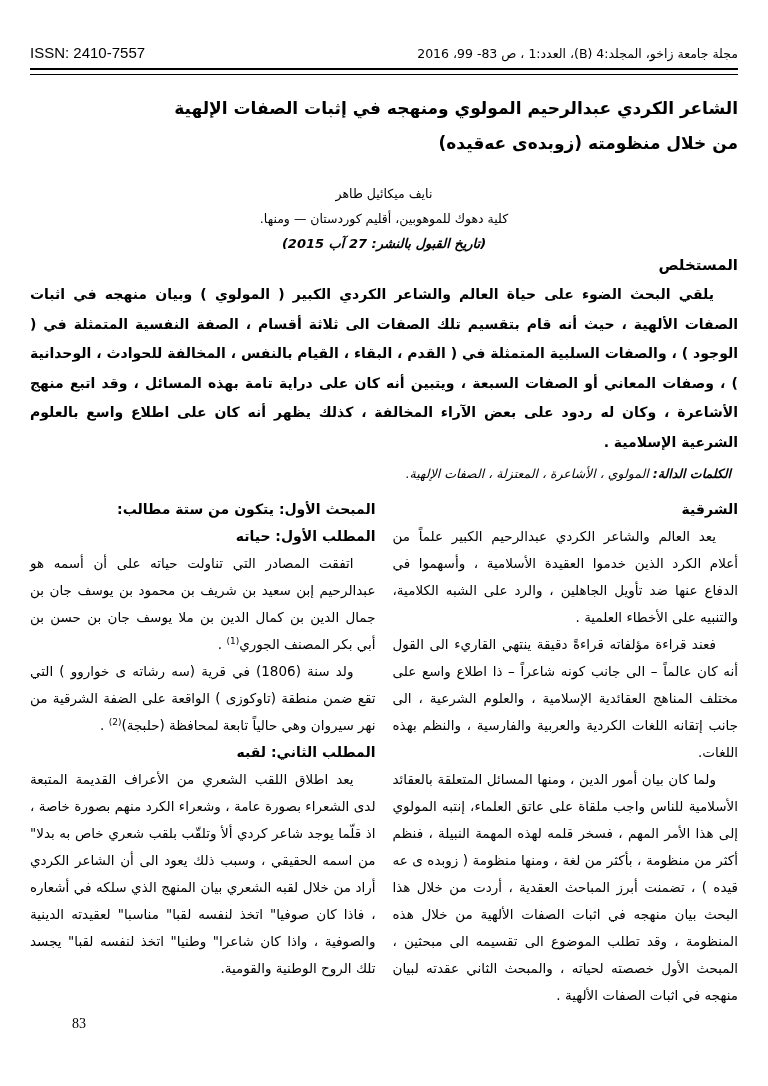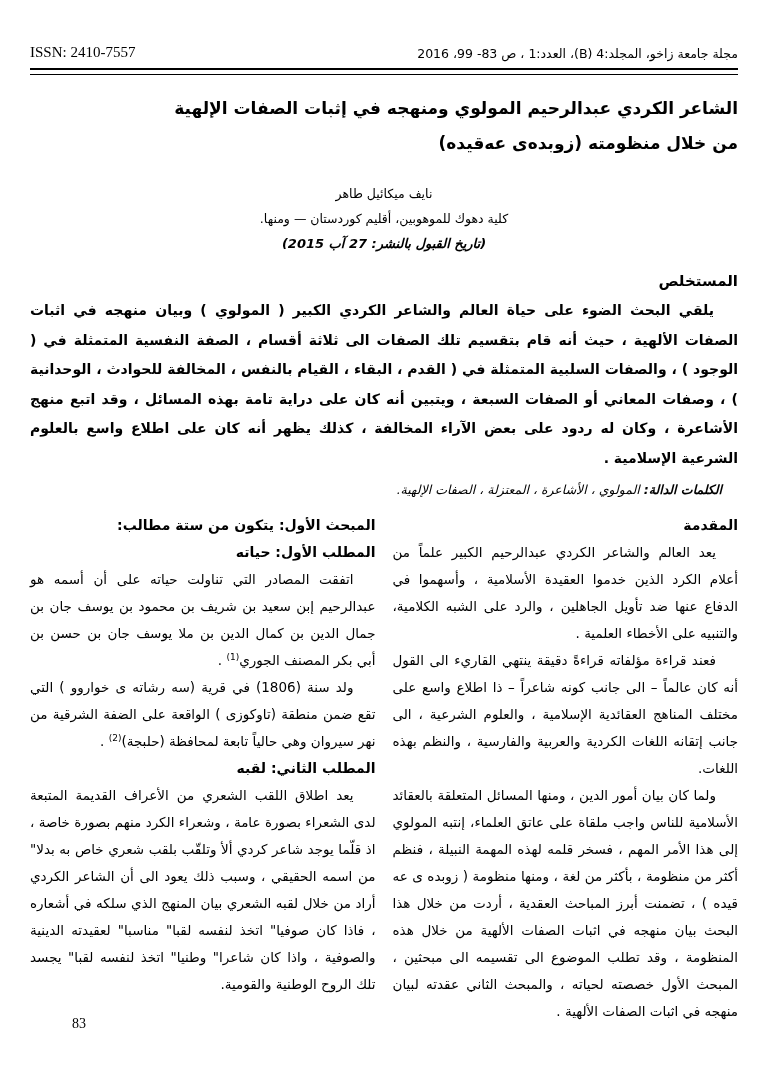--- a/index.html
+++ b/index.html
@@ -4,32 +4,32 @@
 <style>
   html,body{margin:0;padding:0;background:#ffffff;}
   body{
     width:768px;height:1086px;position:relative;overflow:hidden;
     font-family:"DejaVu Sans",sans-serif;color:#000;
   }
   .page{padding:44px 30px 0 30px;direction:rtl;}
   
   .hdr{display:flex;justify-content:space-between;align-items:flex-end;direction:rtl;}
   .hdr-journal{font-size:12.5px;}
-  .hdr-issn{font-family:Liberation Serif, serif;font-size:15px;direction:ltr;margin-right:30px;text-align:right;}
+  .hdr-issn{font-family:Liberation Sans, sans-serif;font-size:15px;direction:ltr;margin-right:30px;text-align:right;}
   .double-rule{margin-top:7px;height:4px;border-top:2.4px solid #000;border-bottom:1.7px solid #000;}
   
   .title{margin-top:16px;text-align:right;font-weight:bold;font-size:17px;line-height:35px;}
   
   .author{margin-top:20px;text-align:center;font-size:12.5px;line-height:25px;}
   .author .date{font-weight:bold;font-style:italic;font-size:13px;}
   
-  .abs-heading{margin-top:16px;font-weight:bold;font-size:15px;}
+  .abs-heading{font-weight:bold;font-size:15px;}
   .abs-text{margin:6px 0 0 0;font-weight:bold;font-size:14px;line-height:29.5px;text-align:justify;text-indent:24px;}
   
-  .keywords{margin:9px 16px 0 0;font-size:12.5px;font-style:italic;}
+  .keywords{margin:9px 7px 0 0;font-size:12.5px;font-style:italic;}
   .keywords .kw-label{font-weight:bold;}
   
   .cols{display:flex;gap:17px;margin-top:15px;direction:rtl;}
   .col{width:346px;font-size:13.5px;line-height:27px;text-align:justify;}
   .col-heading{font-weight:bold;font-size:14px;margin:0;}
   .col p{margin:0;text-indent:22px;}
   sup{font-size:9px;line-height:0;}
   .pageno{
     position:absolute;left:72px;top:1016px;
     font-family:"Liberation Serif","DejaVu Serif",serif;font-size:14px;direction:ltr;
@@ -59,21 +59,21 @@
   </div>
 
   <div class="abs-heading">المستخلص</div>
   <p class="abs-text">يلقي البحث الضوء على حياة العالم والشاعر الكردي الكبير ( المولوي ) وبيان منهجه في  اثبات الصفات الألهية ، حيث أنه قام بتقسيم تلك الصفات الى ثلاثة أقسام ، الصفة النفسية المتمثلة في ( الوجود ) ، والصفات السلبية المتمثلة في ( القدم ، البقاء ، القيام بالنفس ، المخالفة للحوادث ، الوحدانية ) ، وصفات المعاني أو الصفات السبعة ، ويتبين أنه كان على دراية تامة بهذه المسائل ، وقد اتبع منهج الأشاعرة ، وكان له ردود على بعض الآراء المخالفة ، كذلك يظهر أنه كان على اطلاع واسع بالعلوم الشرعية الإسلامية .</p>
 
   <p class="keywords"><span class="kw-label">الكلمات الدالة:</span><span> المولوي ، الأشاعرة ، المعتزلة ، الصفات الإلهية.</span></p>
 
   <div class="cols">
 
     <section class="col">
-      <div class="col-heading">المقدمة</div>
+      <div class="col-heading">الشرقية</div>
       <p>يعد العالم والشاعر الكردي عبدالرحيم الكبير علماً من أعلام الكرد الذين خدموا العقيدة الأسلامية ، وأسهموا في الدفاع عنها ضد تأويل الجاهلين ، والرد على الشبه الكلامية، والتنبيه على الأخطاء العلمية .</p>
       <p>فعند قراءة مؤلفاته قراءةً دقيقة ينتهي القاريء الى القول أنه كان  عالماً – الى جانب كونه شاعراً – ذا اطلاع واسع على مختلف المناهج العقائدية الإسلامية ، والعلوم الشرعية ، الى جانب إتقانه اللغات الكردية والعربية والفارسية ، والنظم بهذه اللغات.</p>
       <p>ولما كان بيان أمور الدين ، ومنها المسائل المتعلقة بالعقائد الأسلامية للناس واجب ملقاة على عاتق العلماء، إنتبه المولوي إلى هذا الأمر المهم ، فسخر قلمه لهذه المهمة النبيلة ، فنظم أكثر من منظومة ، بأكثر من لغة ،  ومنها منظومة ( زوبده ى عه قيده ) ، تضمنت أبرز المباحث العقدية ، أردت من خلال هذا البحث بيان منهجه في اثبات الصفات الألهية من خلال هذه المنظومة ، وقد تطلب الموضوع الى تقسيمه الى مبحثين ، المبحث الأول خصصته لحياته ، والمبحث الثاني عقدته لبيان منهجه في اثبات الصفات الألهية .</p>
     </section>
 
     <section class="col">
       <div class="col-heading">المبحث الأول: يتكون من ستة مطالب:</div>
       <div class="col-heading">المطلب الأول: حياته</div>
       <p><span>اتفقت المصادر التي تناولت حياته على أن أسمه هو عبدالرحيم إبن سعيد بن شريف بن محمود بن يوسف جان بن جمال الدين بن كمال الدين بن ملا يوسف جان بن حسن بن أبي بكر المصنف الجوري</span><sup>(1)</sup><span> .</span></p>
       <p><span>ولد سنة (1806) في قرية (سه رشاته ى خواروو ) التي تقع ضمن منطقة (تاوكوزى ) الواقعة على الضفة الشرقية من نهر سيروان وهي حالياً تابعة لمحافظة (حلبجة)</span><sup>(2)</sup><span> .</span></p>

